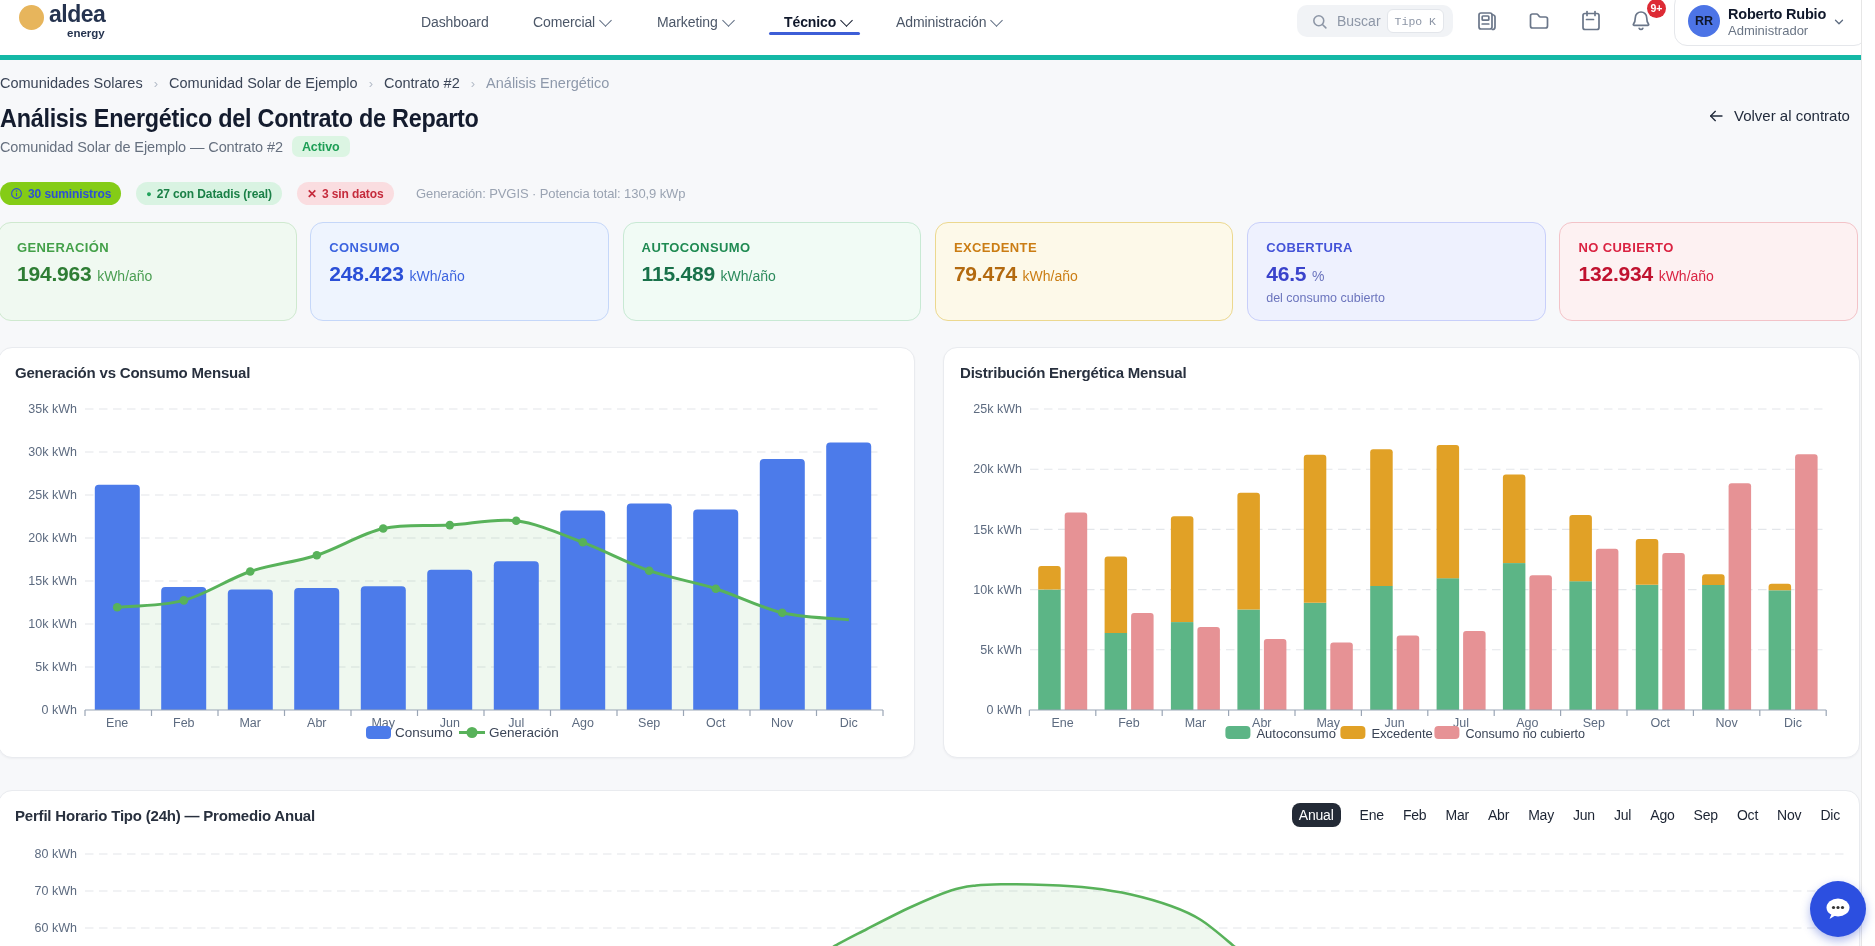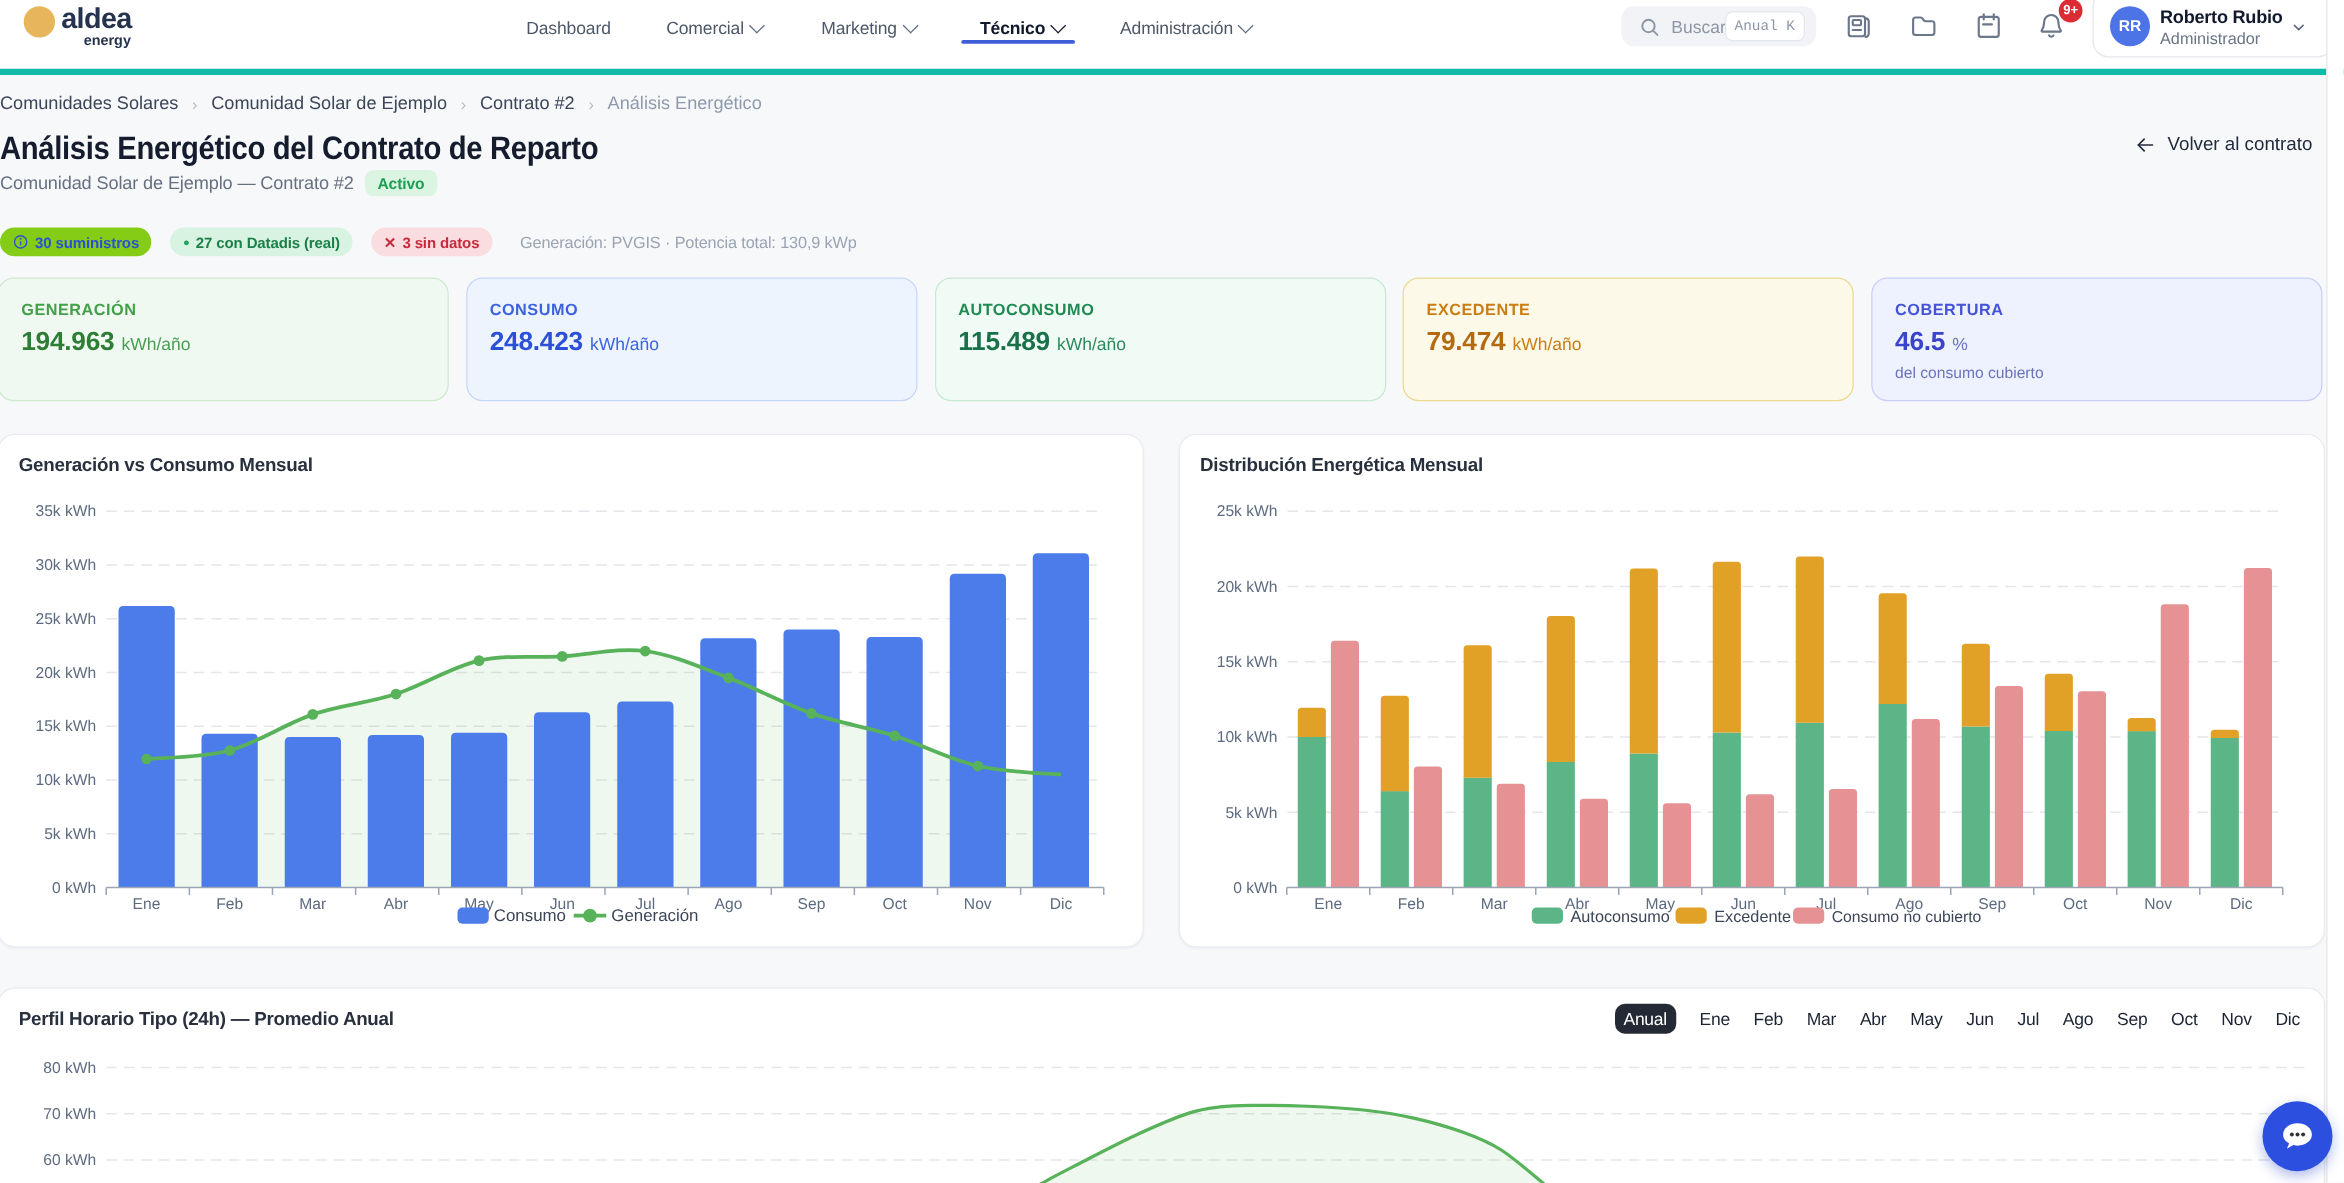--- a/index.html
+++ b/index.html
@@ -25,21 +25,21 @@
 #search .kbd { position:absolute; right:9px; top:4px; height:24px; padding:0 7px; background:#fff;
   border:1px solid #e3e6eb; border-radius:6px; font-family:"Liberation Mono",monospace;
   font-size:11.5px; color:#8d96a6; line-height:23px; }
 .hic { position:absolute; top:9px; width:24px; height:24px; }
 .bellbadge { position:absolute; left:1647px; top:-1px; min-width:19px; height:19px; border-radius:10px;
   background:#dd2b35; color:#fff; font-size:10.5px; font-weight:bold; text-align:center; line-height:19px;
   padding:0 3px; }
 #userchip { position:absolute; left:1674px; top:-8px; width:193px; height:54px; background:#fff;
   border:1px solid #e5e7eb; border-radius:13px; }
 #avatar { position:absolute; left:13px; top:12px; width:32px; height:32px; border-radius:50%;
-  background:#4c74e6; color:#ffffff; font-size:12.5px; font-weight:bold; text-align:center; line-height:32px; }
+  background:#4c74e6; color:#0f172a; font-size:12.5px; font-weight:bold; text-align:center; line-height:32px; }
 #uname { position:absolute; left:53px; top:13px; font-size:14.5px; letter-spacing:-0.2px; font-weight:bold; color:#10182b; }
 #urole { position:absolute; left:53px; top:30px; font-size:13px; color:#6a7585; }
 #uchev { position:absolute; left:157px; top:22px; }
 
 #bc { position:absolute; left:0; top:75px; display:flex; align-items:center; gap:11px;
   font-size:14.5px; color:#3b4557; }
 #bc .sep { color:#b4bcc8; font-size:13px; margin-top:1px; }
 #bc .cur { color:#8e99ab; }
 #title { position:absolute; left:0; top:103px; font-size:26px; font-weight:bold; color:#141c2e;
   letter-spacing:-0.3px; transform:scaleX(0.90); transform-origin:left; white-space:nowrap; }
@@ -89,21 +89,21 @@
   <div class="nav" style="left:657px">Marketing <span class="chev"></span></div>
   <div class="nav active" style="left:784px">Técnico <span class="chev" style="border-color:#10182b"></span></div>
   <div id="tecline"></div>
   <div class="nav" style="left:896px">Administración <span class="chev"></span></div>
   <div id="search">
     <svg class="mag" width="17" height="17" viewBox="0 0 24 24" fill="none" stroke="#8d96a6" stroke-width="2.2" stroke-linecap="round">
         <circle cx="11" cy="11" r="7"></circle>
         <line x1="16.5" y1="16.5" x2="21" y2="21"></line>
       </svg>
     <span class="ph">Buscar</span>
-    <span class="kbd">Anual K</span>
+    <span class="kbd">Tipo K</span>
   </div>
 
 <svg class="hic" style="left:1475px" viewBox="0 0 24 24" fill="none" stroke="#6a7689" stroke-width="1.7" stroke-linecap="round" stroke-linejoin="round">
 <path d="M4 6a2 2 0 0 1 2-2h9a2 2 0 0 1 2 2v12a2 2 0 0 1-2 2H6a2 2 0 0 1-2-2z"></path>
 <path d="M17 5.5c1.8.3 3 .8 3 2.5v10a2.5 2.5 0 0 1-2.5 2.5"></path>
 <rect x="7.2" y="7" width="6.6" height="4.2" rx="0.8"></rect>
 <line x1="7.2" y1="15" x2="13.8" y2="15"></line>
 </svg>
 <svg class="hic" style="left:1527px" viewBox="0 0 24 24" fill="none" stroke="#6a7689" stroke-width="1.7" stroke-linecap="round" stroke-linejoin="round">
 <path d="M3.5 7a2 2 0 0 1 2-2h3.9a2 2 0 0 1 1.69.9l.81 1.2a2 2 0 0 0 1.67.9H18.5a2 2 0 0 1 2 2v7a2 2 0 0 1-2 2h-13a2 2 0 0 1-2-2z"></path>
@@ -177,20 +177,24 @@
 </div>
 <div class="kcard" style="background:#fdf9e9;border-color:#ecd88f">
 <div class="klab" style="color:#cb7d14">EXCEDENTE</div>
 <div class="kval" style="color:#b36a10">79.474 <span class="kunit" style="color:#cb7d14">kWh/año</span></div>
 </div>
 <div class="kcard" style="background:#eef1fe;border-color:#c8cffa">
 <div class="klab" style="color:#4453d8">COBERTURA</div>
 <div class="kval" style="color:#3a43cb">46.5 <span class="kunit" style="color:#6b74bd">%</span></div>
 <div class="ksub" style="color:#6b74bd">del consumo cubierto</div>
     </div>
+<div class="kcard" style="background:#fdf1f2;border-color:#f3c3c8">
+<div class="klab" style="color:#da2342">NO CUBIERTO</div>
+<div class="kval" style="color:#c0122f">132.934 <span class="kunit" style="color:#da2342">kWh/año</span></div>
+</div>
 </div>
 
 <div class="card" id="card1">
   <div class="ctitle">Generación vs Consumo Mensual</div>
   <svg style="position:absolute;left:0;top:0" width="917" height="411" viewBox="0 0 917 411" font-family="Liberation Sans, sans-serif">
 <line x1="86" y1="61.0" x2="883" y2="61.0" stroke="#e3e6ea" stroke-width="1.1" stroke-dasharray="8.5 5.5"></line>
 <text x="78" y="65.2" text-anchor="end" font-size="12.5" fill="#5d6b80">35k kWh</text>
 <line x1="86" y1="104.0" x2="883" y2="104.0" stroke="#e3e6ea" stroke-width="1.1" stroke-dasharray="8.5 5.5"></line>
 <text x="78" y="108.2" text-anchor="end" font-size="12.5" fill="#5d6b80">30k kWh</text>
 <line x1="86" y1="147.0" x2="883" y2="147.0" stroke="#e3e6ea" stroke-width="1.1" stroke-dasharray="8.5 5.5"></line>

